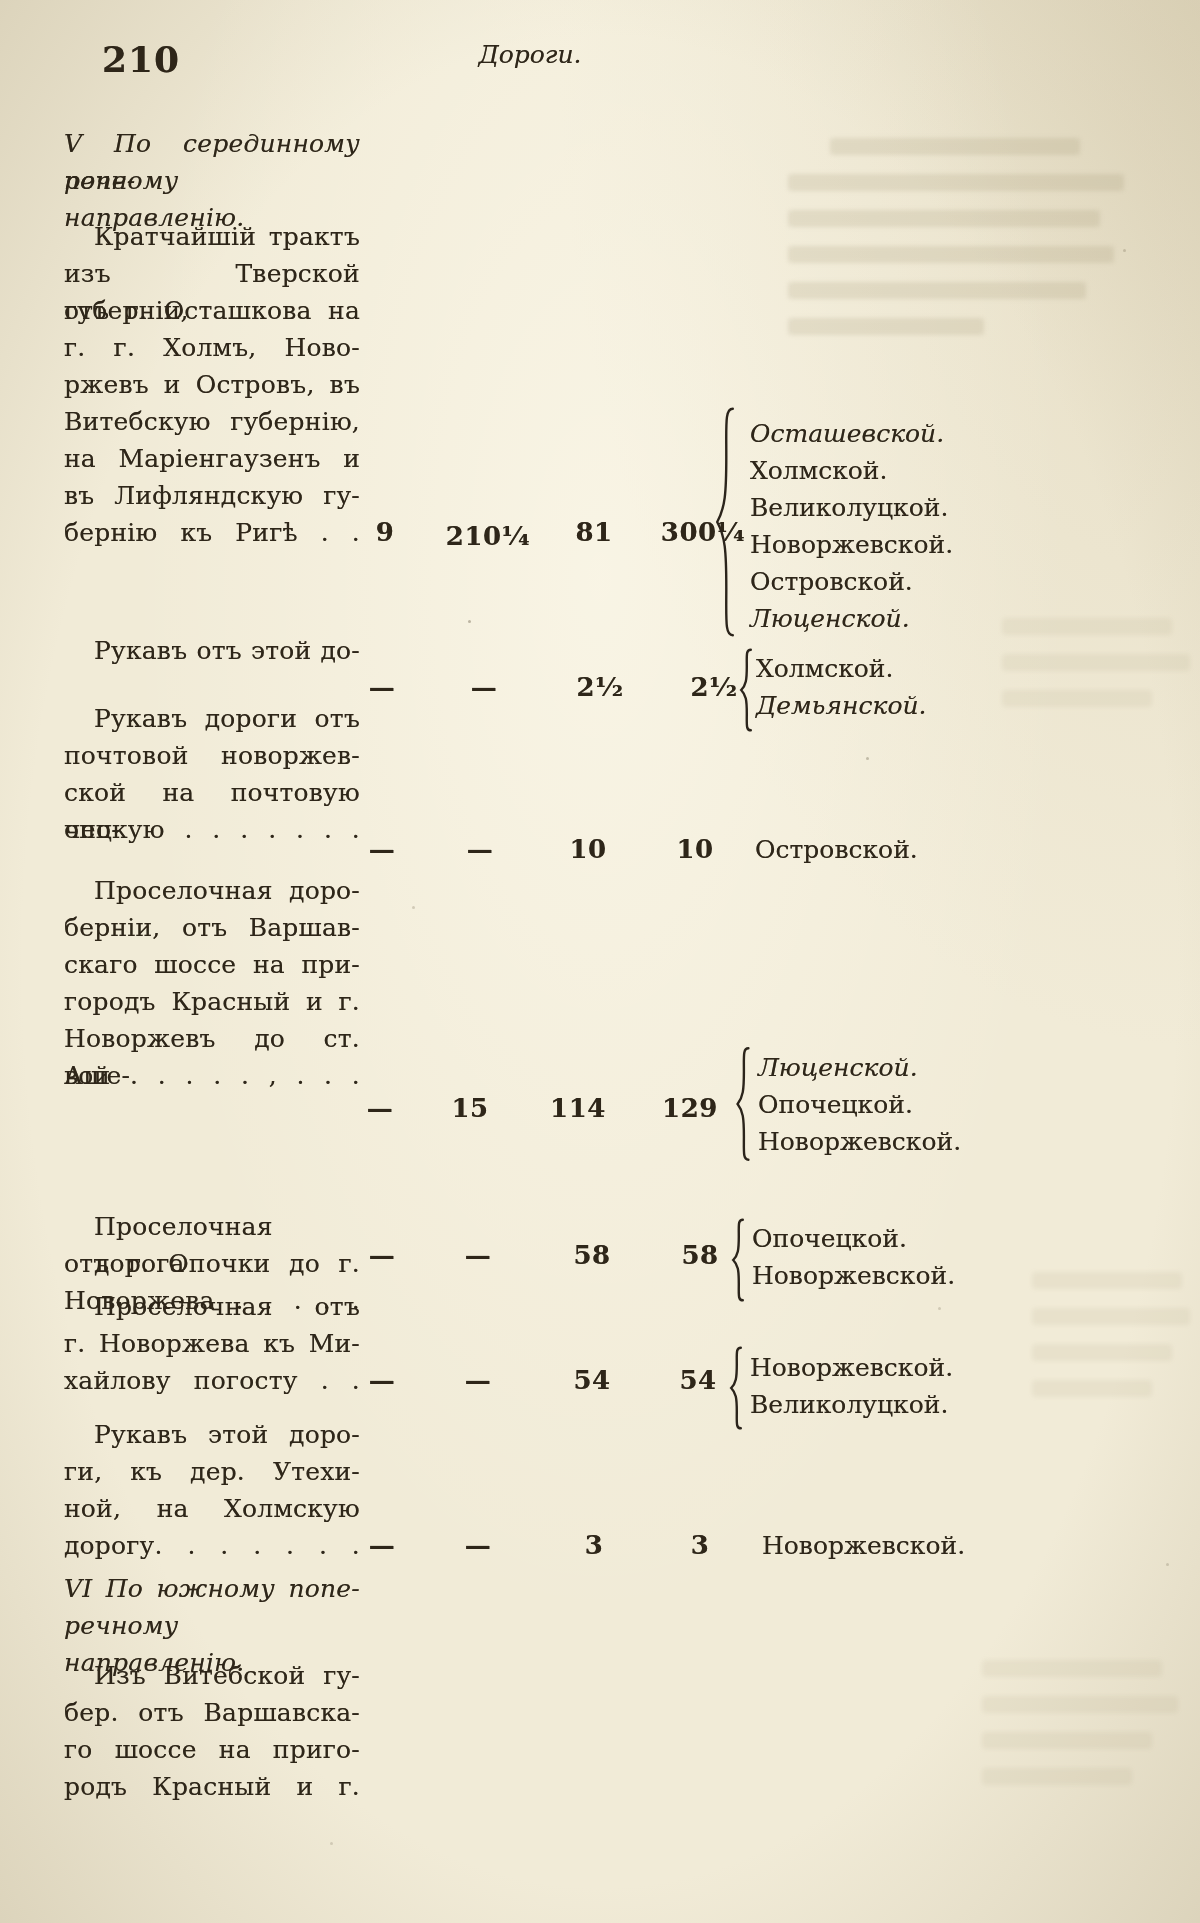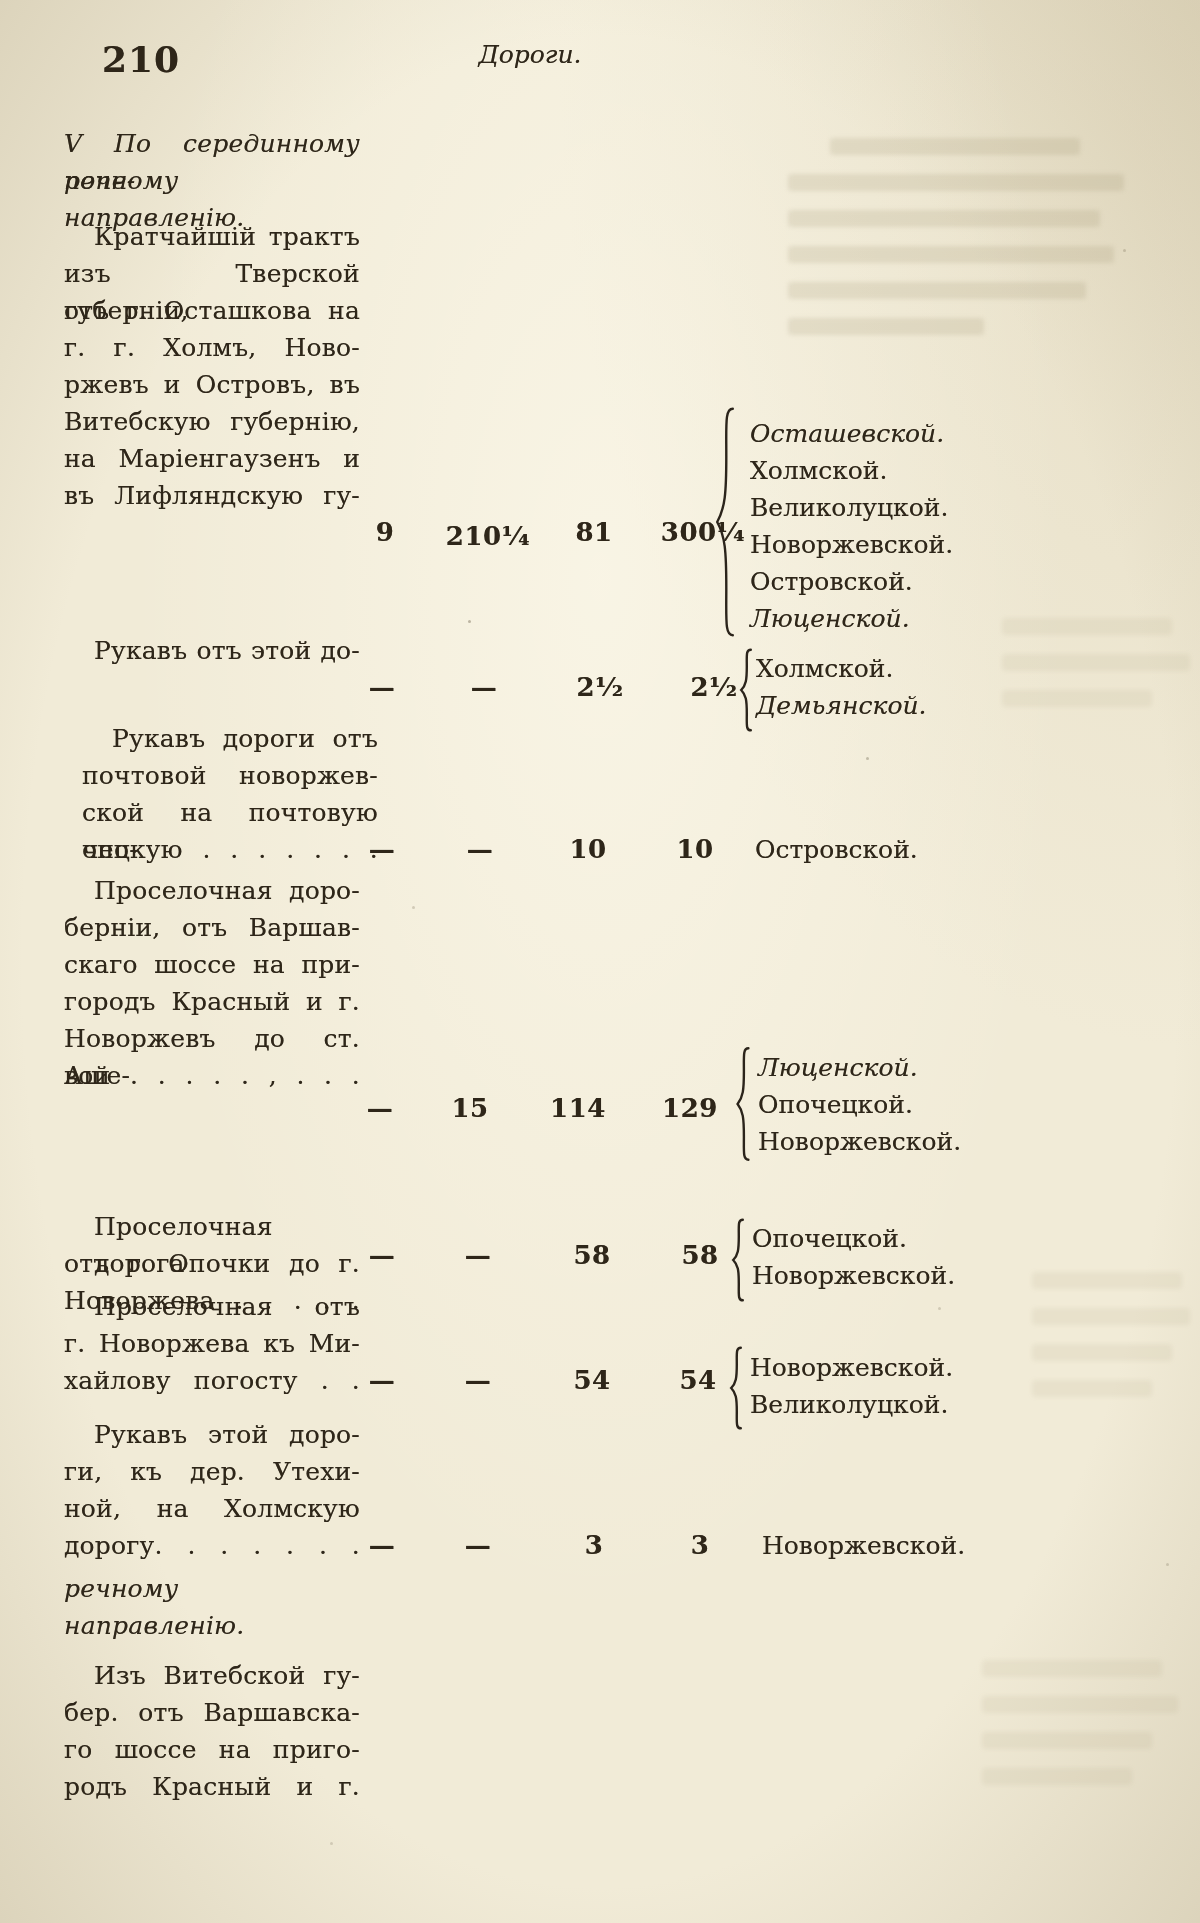--- a/index.html
+++ b/index.html
@@ -89,20 +89,21 @@
 
   <div class="para" style="top:218px;">
     <div class="line indent txt">Кратчайшій трактъ</div>
     <div class="line txt">изъ Тверской губерніи,</div>
     <div class="line txt">отъ г. Осташкова на</div>
     <div class="line txt">г. г. Холмъ, Ново-</div>
     <div class="line txt">ржевъ и Островъ, въ</div>
     <div class="line txt">Витебскую губернію,</div>
     <div class="line txt">на Маріенгаузенъ и</div>
     <div class="line txt">въ Лифляндскую гу-</div>
+    <div class="line txt">бернію къ Ригѣ . .</div>
   </div>
 
   <div class="val txt" style="left:325px;top:514px;">9</div>
   <div class="val txt" style="left:428px;top:518px;">210¹⁄₄</div>
   <div class="val txt" style="left:534px;top:514px;">81</div>
   <div class="val txt" style="left:643px;top:514px;">300¹⁄₄</div>
 
   <div class="brace" style="left:712px;top:404px;width:26px;height:236px;">
     <svg viewBox="0 0 20 100" preserveAspectRatio="none">
         <path d="M16 2 C10 2 11 8 11 22 C11 38 10 44 4 50 C10 56 11 62 11 78 C11 92 10 98 16 98" fill="none" stroke="#2b241b" stroke-width="2.4" vector-effect="non-scaling-stroke" stroke-linecap="round"></path>
@@ -127,21 +128,21 @@
   <div class="brace" style="left:738px;top:648px;width:16px;height:84px;">
     <svg viewBox="0 0 20 100" preserveAspectRatio="none">
         <path d="M16 2 C10 2 11 8 11 22 C11 38 10 44 4 50 C10 56 11 62 11 78 C11 92 10 98 16 98" fill="none" stroke="#2b241b" stroke-width="2.4" vector-effect="non-scaling-stroke" stroke-linecap="round"></path>
       </svg>
   </div>
   <div class="districts" style="left:756px;top:650px;">
     <span class="district txt">Холмской.</span>
     <span class="district italic txt">Демьянской.</span>
   </div>
 
-  <div class="para" style="top:720px;margin-left:18px;">
+  <div class="para" style="top:700px;">
     <div class="line indent txt">Рукавъ дороги отъ</div>
     <div class="line txt">почтовой новоржев-</div>
     <div class="line txt">ской на почтовую опо-</div>
     <div class="line txt">чецкую . . . . . . .</div>
   </div>
   <div class="val txt" style="left:322px;top:831px;">—</div>
   <div class="val txt" style="left:420px;top:831px;">—</div>
   <div class="val txt" style="left:528px;top:831px;">10</div>
   <div class="val txt" style="left:635px;top:831px;">10</div>
   <div class="districts" style="left:755px;top:831px;">
@@ -217,20 +218,21 @@
   </div>
   <div class="val txt" style="left:322px;top:1527px;">—</div>
   <div class="val txt" style="left:418px;top:1527px;">—</div>
   <div class="val txt" style="left:534px;top:1527px;">3</div>
   <div class="val txt" style="left:640px;top:1527px;">3</div>
   <div class="districts" style="left:762px;top:1527px;">
     <span class="district txt">Новоржевской.</span>
   </div>
 
   <div class="para heading" style="top:1570px;">
+    <div class="line txt">VI По южному попе-</div>
     <div class="line txt">речному направленію.</div>
   </div>
 
   <div class="para" style="top:1657px;">
     <div class="line indent txt">Изъ Витебской гу-</div>
     <div class="line txt">бер. отъ Варшавска-</div>
     <div class="line txt">го шоссе на приго-</div>
     <div class="line txt">родъ Красный и г.</div>
   </div>
 

